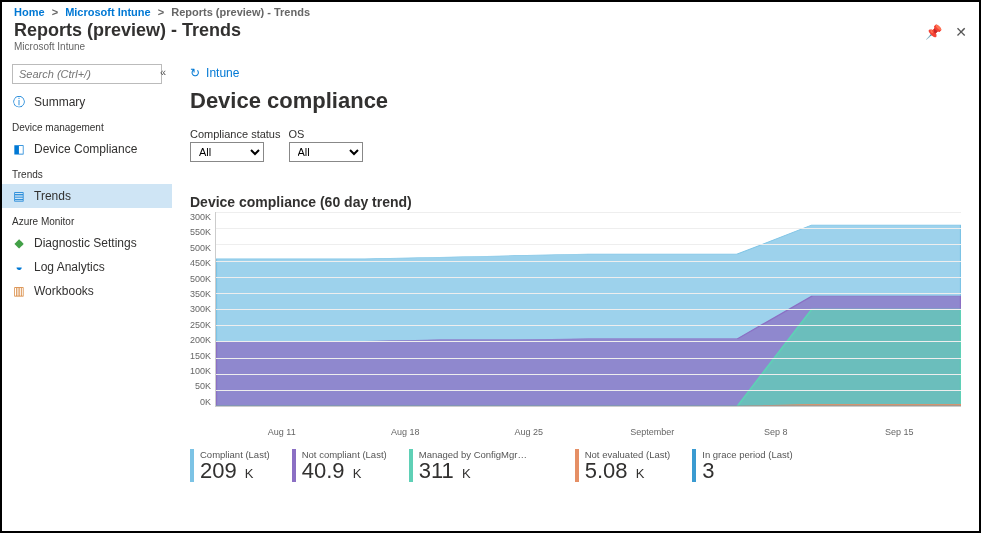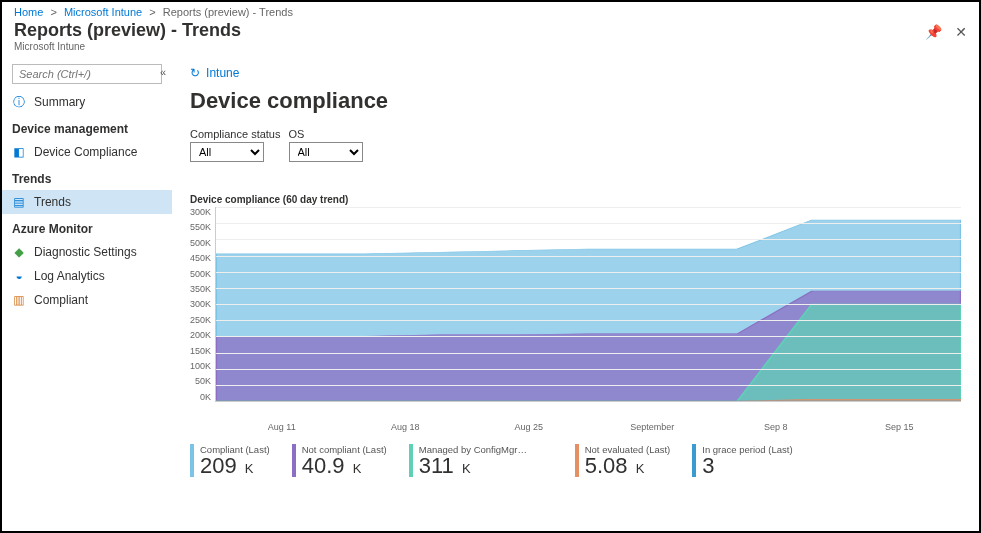--- a/index.html
+++ b/index.html
@@ -1,47 +1,47 @@
 <!DOCTYPE html>
 <html><head>
 <meta charset="utf-8">
 <style>
   * { box-sizing: border-box; }
   html, body { margin: 0; padding: 0; font-family: "Segoe UI", sans-serif; font-size: 12px; color: #323130; }
   body { width: 981px; height: 533px; border: 2px solid #000; position: relative; overflow: hidden; background: #fff; }
 
-  .breadcrumb { padding: 4px 12px 2px; font-size: 11px; color: #0078d4; }
+  .breadcrumb { padding: 4px 12px 2px; font-size: 11px; color: #0078d4; font-weight: bold; }
   .breadcrumb span.sep { color: #666; margin: 0 4px; }
   .breadcrumb a { color: #0078d4; text-decoration: none; }
 
   .header { display: flex; align-items: flex-start; padding: 0 12px 8px; }
   .header .title-block { flex: 1; }
   .header h1 { margin: 0; font-size: 18px; font-weight: 600; }
   .header .subtitle { font-size: 10px; color: #666; }
   .header .icons { display: flex; gap: 12px; padding-top: 4px; font-size: 14px; color: #555; }
 
   .body { display: flex; height: calc(100% - 54px); }
 
   .sidebar { width: 170px; border-right: none; padding: 4px 0; position: relative; }
   .collapse-chevron { position: absolute; right: 6px; top: 6px; font-size: 11px; color: #555; }
   .search-wrap { padding: 0 10px 6px; }
   .search { width: 100%; border: 1px solid #bbb; padding: 3px 6px; font-size: 11px; font-style: italic; color: #888; }
-  .nav-section-title { font-size: 12px; font-weight: 700; padding: 8px 10px 4px; color: #323130; }
+  .nav-section-title { font-size: 10px; font-weight: 400; padding: 8px 10px 4px; color: #323130; }
   .nav-item { display: flex; align-items: center; gap: 8px; padding: 5px 10px; font-size: 12px; cursor: pointer; }
   .nav-item.active { background: #cfe5f5; }
   .nav-item .ico { width: 14px; height: 14px; display: inline-flex; align-items: center; justify-content: center; font-size: 12px; }
 
   .main { flex: 1; padding: 6px 18px 0 18px; overflow: hidden; }
   .refresh { color: #0078d4; font-size: 12px; display: inline-flex; align-items: center; gap: 6px; margin-bottom: 8px; cursor: pointer; }
   .page-h { font-size: 22px; font-weight: 700; margin: 0 0 14px 0; }
   .filters { display: flex; gap: 8px; margin-bottom: 14px; }
   .filter label { display: block; font-size: 11px; margin-bottom: 2px; }
   .filter select { font-size: 11px; padding: 2px 4px; border: 1px solid #888; min-width: 74px; background: #fff; }
 
-  .chart-title { font-size: 10px; font-weight: 600; margin-bottom: 2px; margin-top: 32px; }
+  .chart-title { font-size: 14px; font-weight: 600; margin-bottom: 2px; margin-top: 32px; }
   .chart-box { position: relative; height: 195px; display: flex; }
   .yaxis { display: flex; flex-direction: column; justify-content: space-between; font-size: 9px; color: #666; text-align: right; padding-right: 4px; }
   .plot { flex: 1; position: relative; border-left: 1px solid #ccc; border-bottom: 1px solid #ccc; }
   .grid-line { position: absolute; left: 0; right: 0; border-top: 1px solid #eee; }
   .xaxis { display: flex; margin-left: 30px; font-size: 9px; color: #666; padding-top: 20px; }
   .xaxis div { flex: 1; text-align: center; }
 
   .legend { display: flex; gap: 22px; margin-top: 12px; }
   .legend-item { border-left: 4px solid; padding-left: 6px; }
   .legend-item .lbl { font-size: 9.5px; color: #555; white-space: nowrap; overflow: hidden; text-overflow: ellipsis; max-width: 110px; }
@@ -99,21 +99,21 @@
     <div class="nav-item">
       <span class="ico" style="color:#43a047">◆</span>
       <span>Diagnostic Settings</span>
     </div>
     <div class="nav-item">
       <span class="ico" style="color:#0078d4">◒</span>
       <span>Log Analytics</span>
     </div>
     <div class="nav-item">
       <span class="ico" style="color:#d47b2a">▥</span>
-      <span>Compliant</span>
+      <span>Workbooks</span>
     </div>
   </div>
 
   <div class="main">
     <div class="refresh">
       <span>↻</span>
       <span>Intune</span>
     </div>
     <h2 class="page-h">Device compliance</h2>
 

